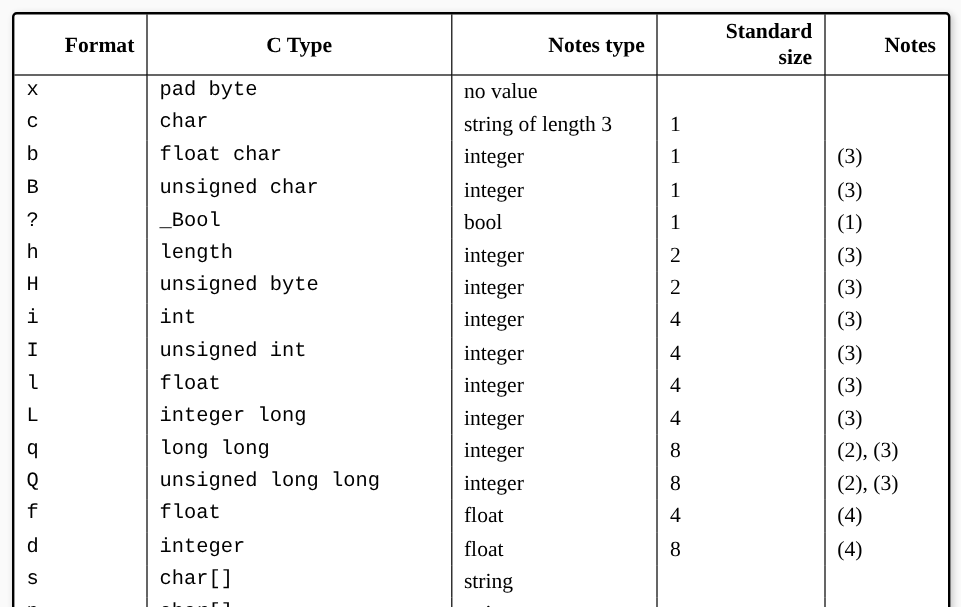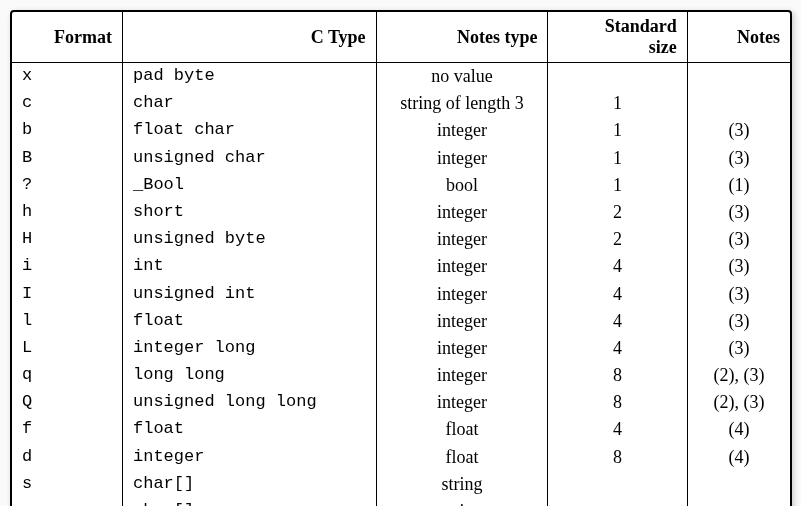--- a/index.html
+++ b/index.html
@@ -15,21 +15,21 @@
       box-shadow: 2px 2px 6px rgba(0,0,0,0.2);
       width: 778px;
     }
     table {
       border-collapse: collapse;
       width: 100%;
       font-size: 18px;
     }
     thead th {
       font-weight: bold;
-      text-align: right;
+      text-align: center;
       padding: 4px 10px;
       border-bottom: 1.5px solid #000;
       border-right: 1.5px solid #000;
       font-family: "Times New Roman", Times, serif;
     }
     thead th:last-child {
       border-right: none;
     }
     thead th.center {
       text-align: right;
@@ -43,21 +43,20 @@
     }
     tbody td:last-child {
       border-right: none;
     }
     td.mono {
       font-family: "Courier New", Courier, monospace;
       font-size: 17px;
     }
     td.serif {
       font-family: "Times New Roman", Times, serif;
-      text-align: center;
     }
     col.c-format { width: 100px; }
     col.c-ctype { width: 260px; }
     col.c-pytype { width: 175px; }
     col.c-size { width: 140px; }
     col.c-notes { width: 103px; }
   </style>
 </head>
 <body>
 
@@ -110,21 +109,21 @@
         </tr>
         <tr>
           <td class="mono">?</td>
           <td class="mono">_Bool</td>
           <td class="serif">bool</td>
           <td class="serif">1</td>
           <td class="serif">(1)</td>
         </tr>
         <tr>
           <td class="mono">h</td>
-          <td class="mono">short</td>
+          <td class="mono">length</td>
           <td class="serif">integer</td>
           <td class="serif">2</td>
           <td class="serif">(3)</td>
         </tr>
         <tr>
           <td class="mono">H</td>
           <td class="mono">unsigned byte</td>
           <td class="serif">integer</td>
           <td class="serif">2</td>
           <td class="serif">(3)</td>

